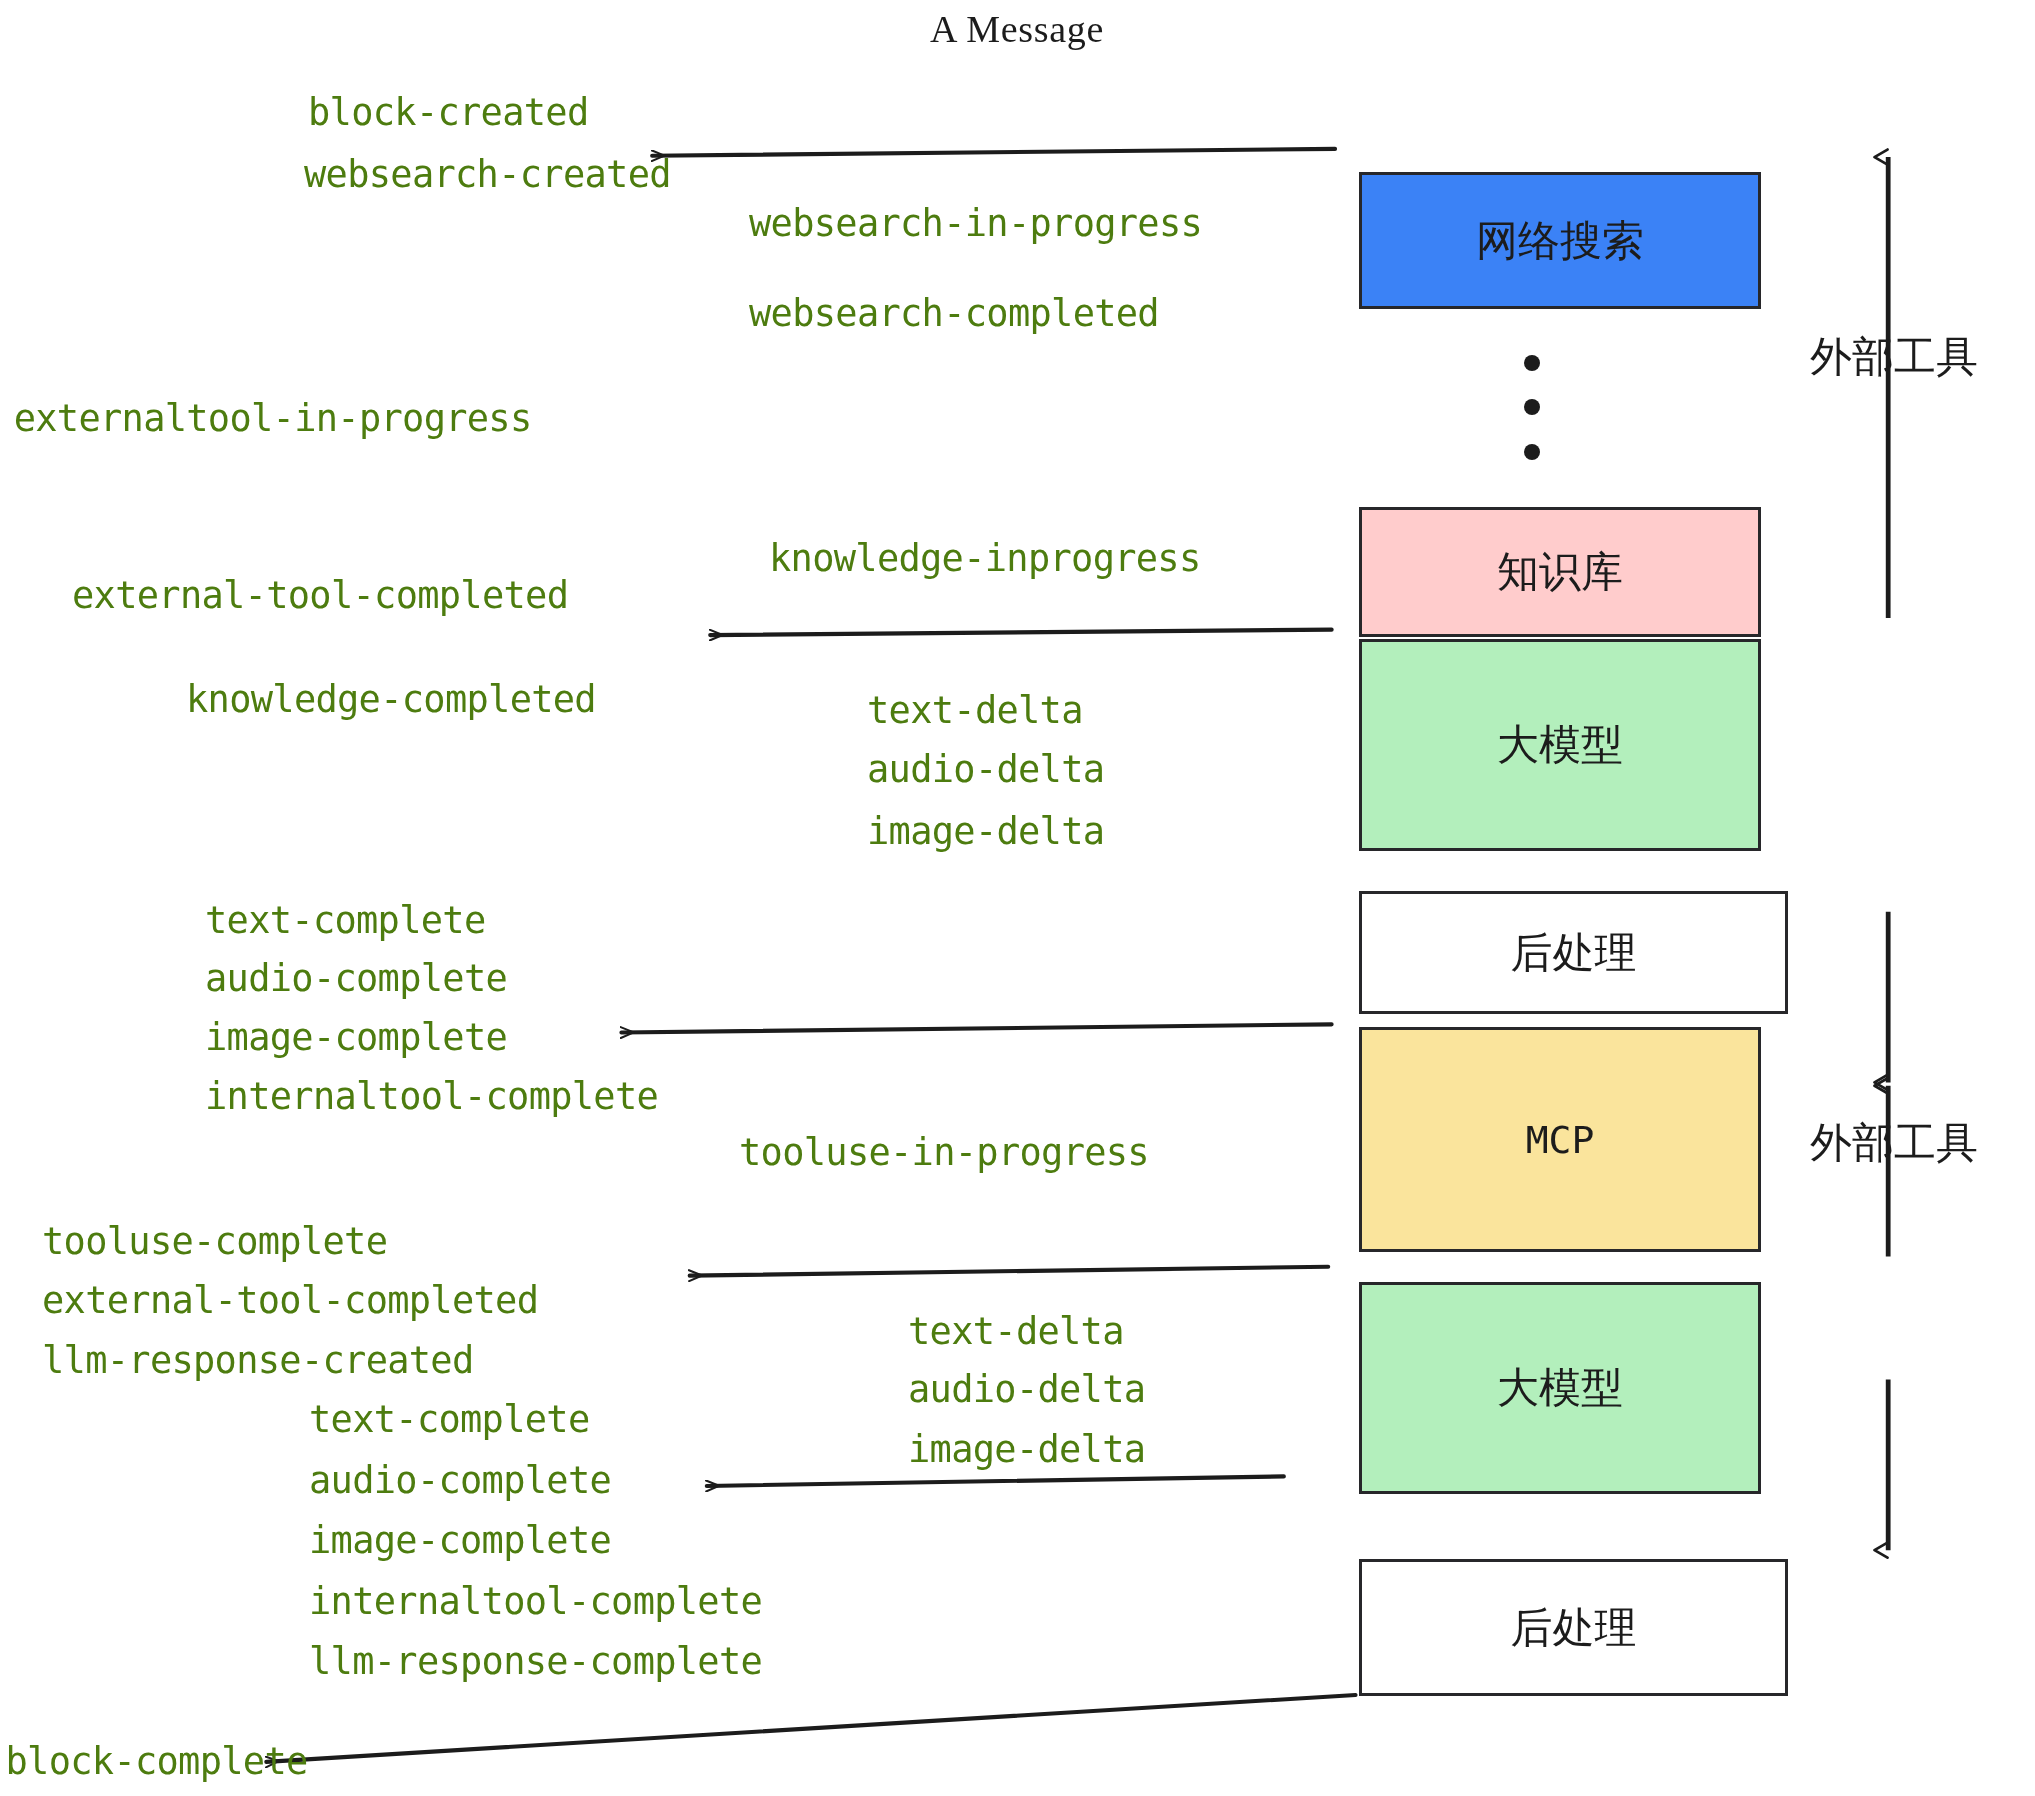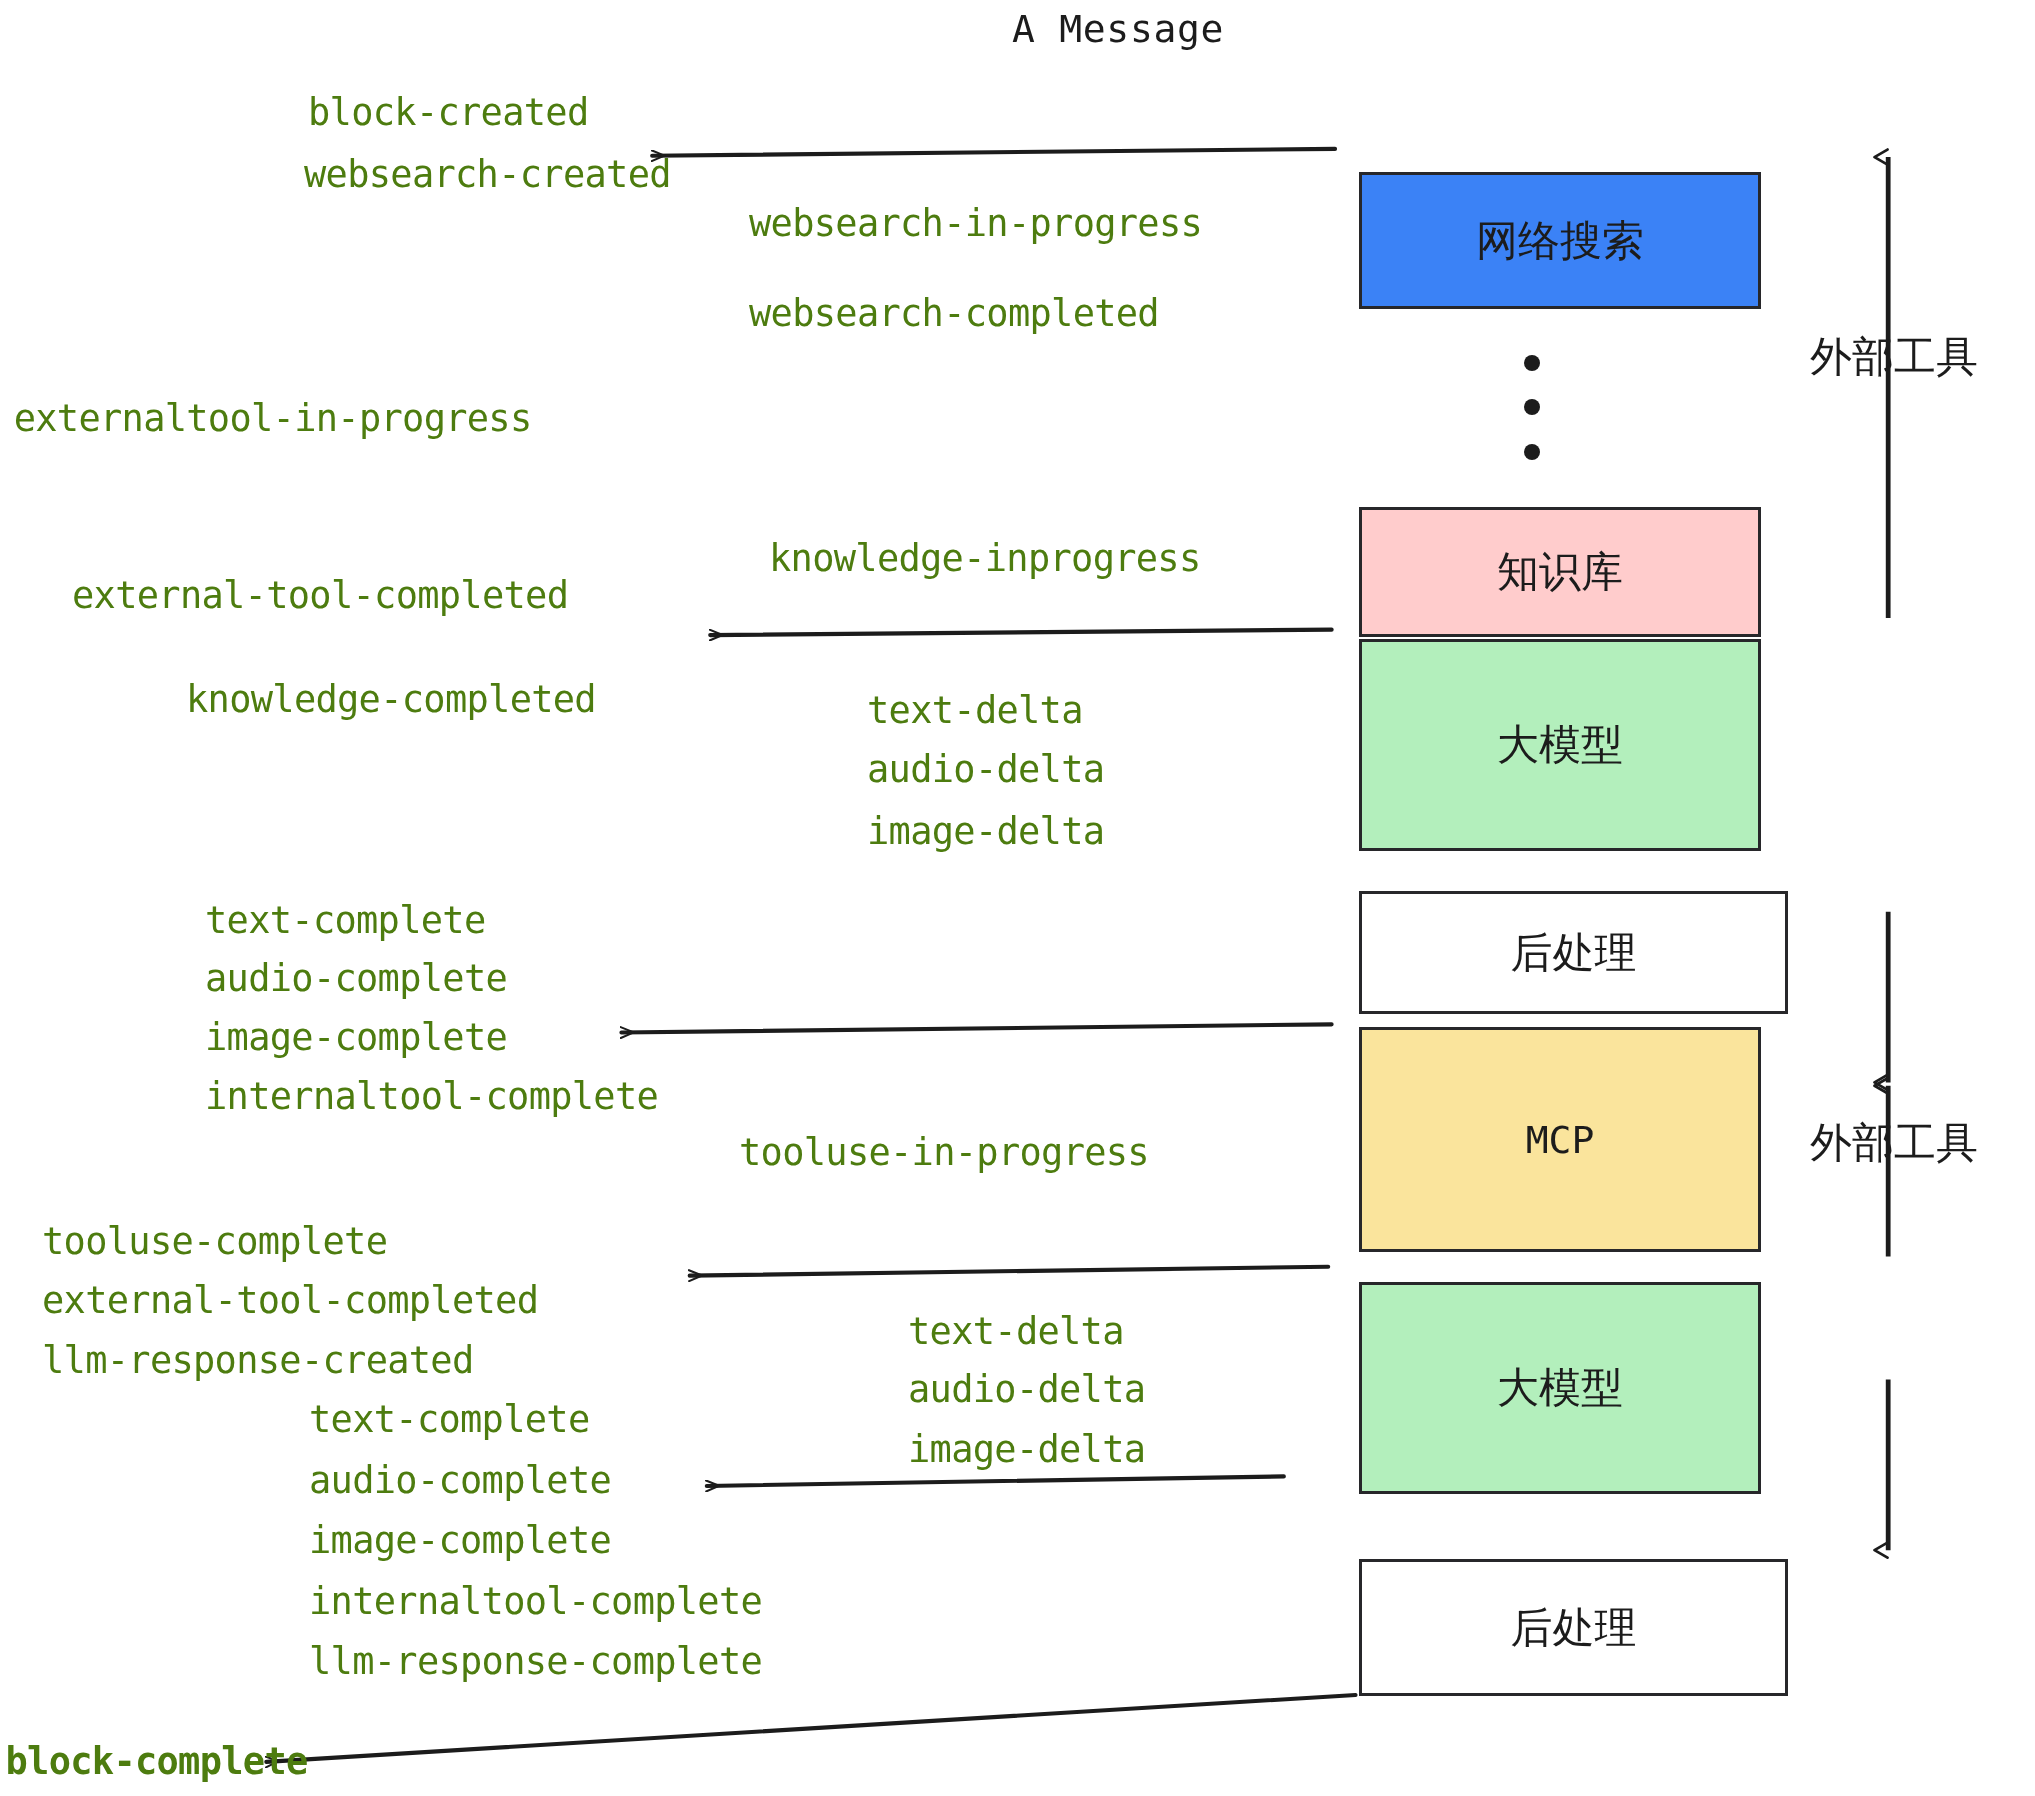--- a/index.html
+++ b/index.html
@@ -21,21 +21,21 @@
        font-size:42px;font-weight:500;}
   .nodebox{position:absolute;box-sizing:border-box;border:3.4px solid #27272a;
        display:flex;align-items:center;justify-content:center;}
   .dot{position:absolute;width:16.4px;height:16.4px;border-radius:50%;background:#1c1c1c;}
 </style>
 </head>
 <body>
 
 <div id="root">
 
-  <div class="title" style="left:1012px;top:6.8px;">A Message</div>
+  <div class="title" style="left:930px;top:6.8px;font-family:Liberation Serif, serif;">A Message</div>
 
   <svg class="layer" viewBox="0 0 2980 2630" width="2035" height="1796">
     <defs>
       <marker id="ah" markerWidth="22" markerHeight="18" refX="20" refY="9" orient="auto" markerUnits="userSpaceOnUse">
         <path d="M21,1 L2,9 L21,17" fill="none" stroke="#1c1c1c" stroke-width="3" stroke-linecap="round" stroke-linejoin="round"></path>
       </marker>
       <marker id="ahu" markerWidth="26" markerHeight="26" refX="13" refY="23" orient="auto" markerUnits="userSpaceOnUse">
         <path d="M2,22 L13,3 L24,22" fill="none" stroke="#1c1c1c" stroke-width="4" stroke-linecap="round" stroke-linejoin="round"></path>
       </marker>
       <marker id="ahd" markerWidth="26" markerHeight="26" refX="13" refY="3" orient="auto" markerUnits="userSpaceOnUse">
@@ -106,21 +106,21 @@
       <div class="evt" style="left: 42px; top: 1282px;">external-tool-completed</div>
       <div class="evt" style="left: 42px; top: 1342px;">llm-response-created</div>
       <div class="evt" style="left: 908px; top: 1313px;">text-delta</div>
       <div class="evt" style="left: 908px; top: 1371px;">audio-delta</div>
       <div class="evt" style="left: 908px; top: 1431px;">image-delta</div>
       <div class="evt" style="left: 309px; top: 1401px;">text-complete</div>
       <div class="evt" style="left: 309px; top: 1462px;">audio-complete</div>
       <div class="evt" style="left: 309px; top: 1522px;">image-complete</div>
       <div class="evt" style="left: 309px; top: 1583px;">internaltool-complete</div>
       <div class="evt" style="left: 309px; top: 1643px;">llm-response-complete</div>
-      <div class="evt" style="left: 5.5px; top: 1743px; font-weight: bold;">block-complete</div>
+      <div class="evt" style="left: 5.5px; top: 1743px;">block-complete</div>
     </div>
   <div id="dot-group">
       <div class="dot" style="left: 1524px; top: 355px;"></div>
       <div class="dot" style="left: 1524px; top: 399px;"></div>
       <div class="dot" style="left: 1524px; top: 444px;"></div>
     </div>
 
 </div>
 
 

